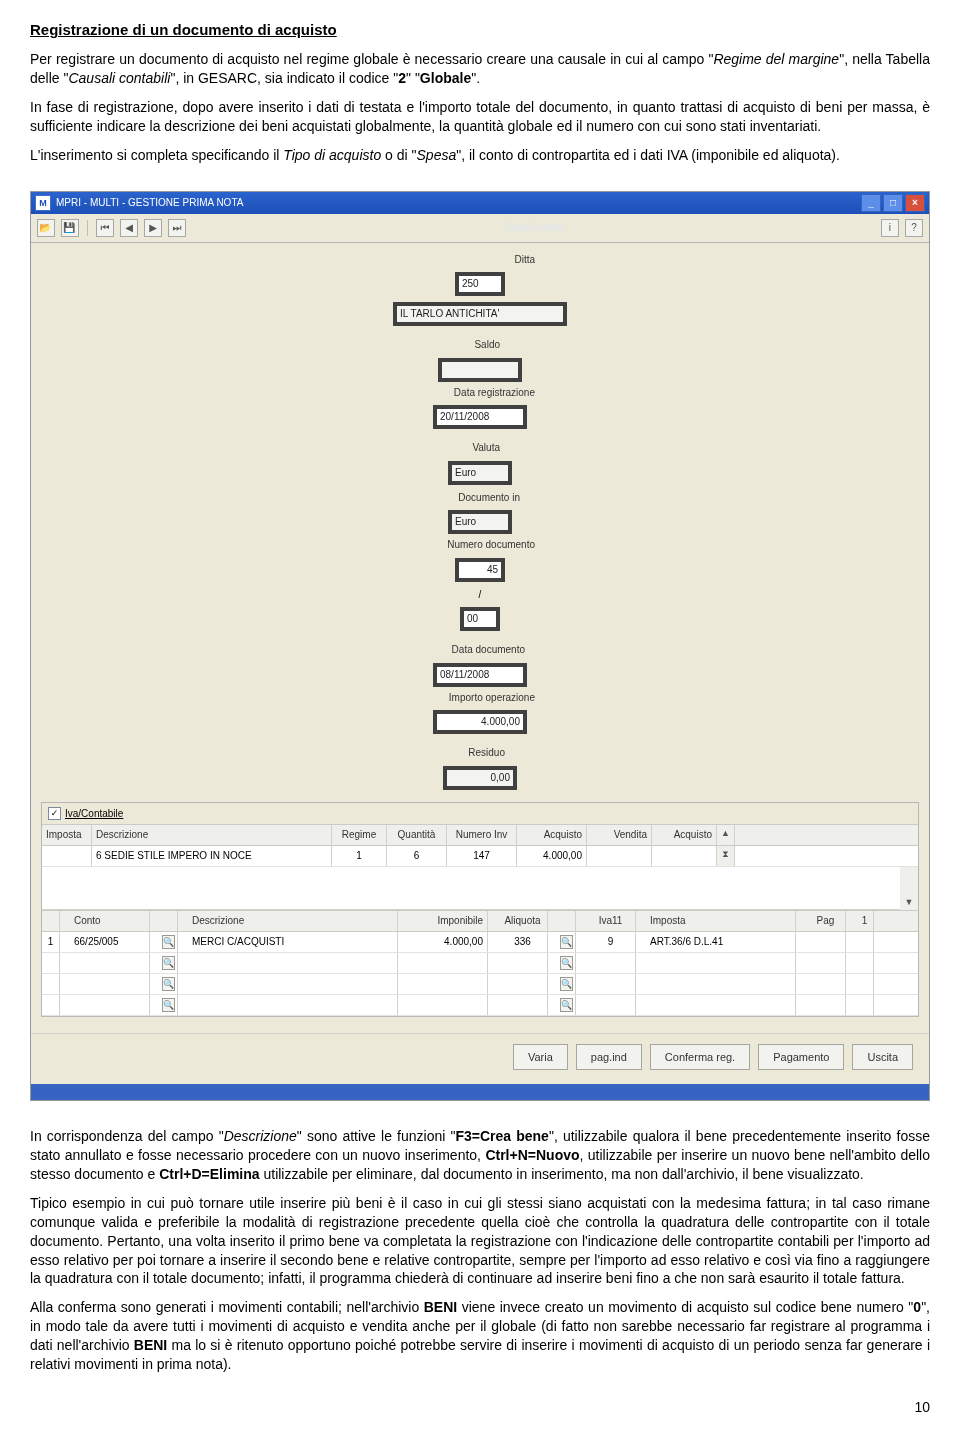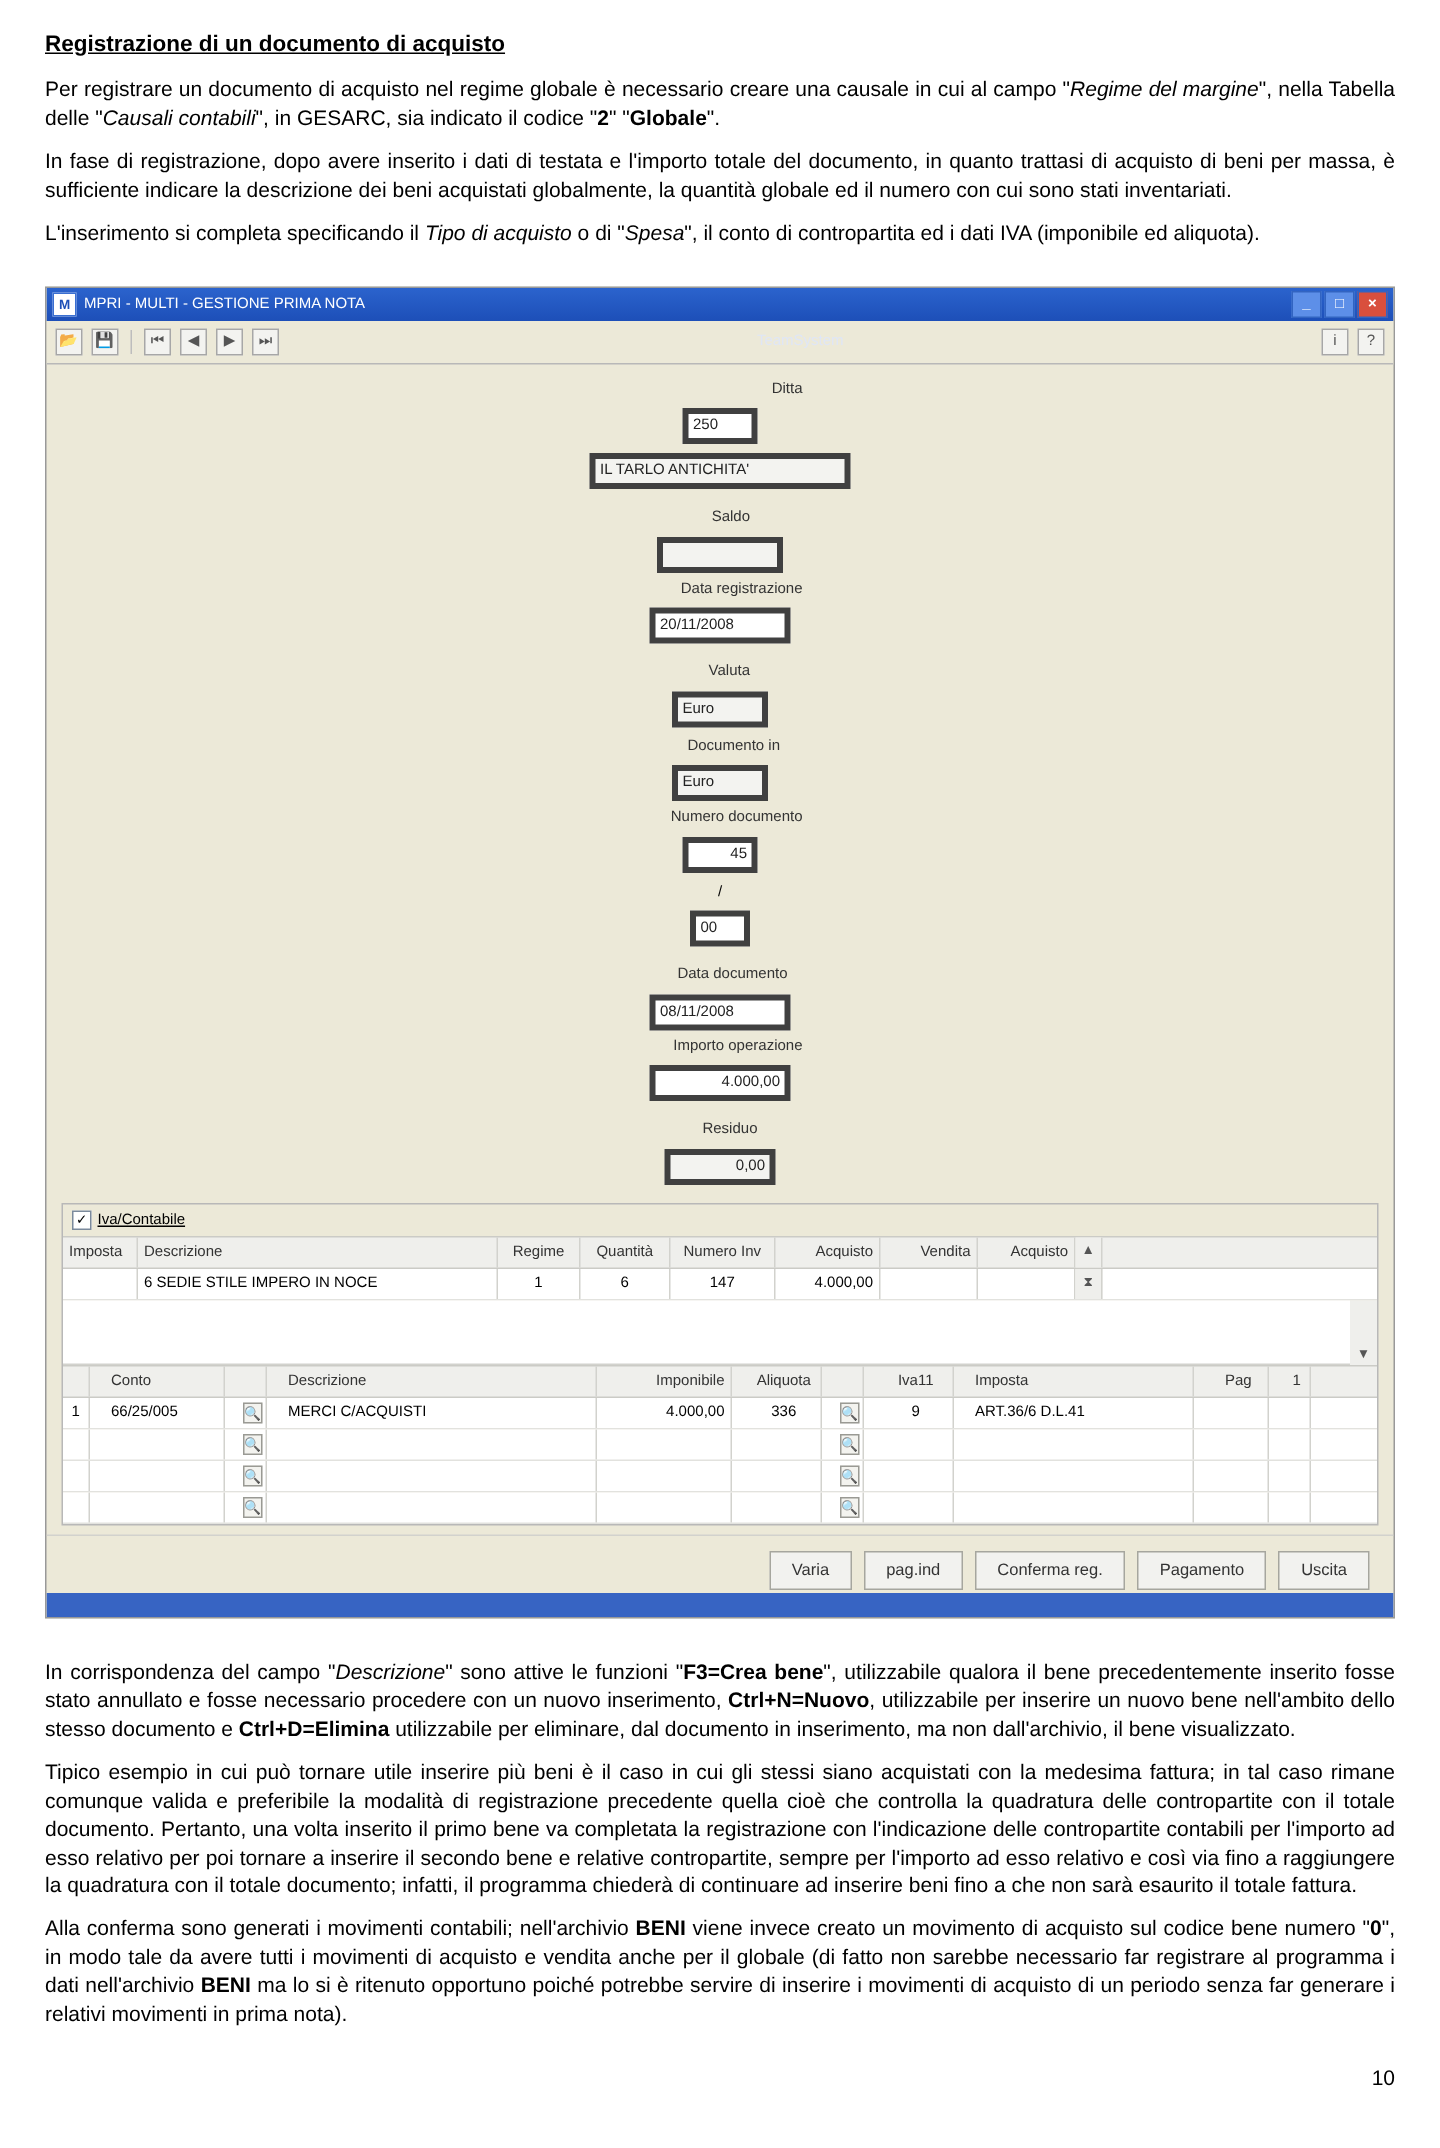--- a/index.html
+++ b/index.html
@@ -107,22 +107,22 @@
     gap:10px;
   }
   .grid2-head {
     background:#efefec; border-top:1px solid #cbcbc6; border-bottom:1px solid #cbcbc6;
     font-size:10px; color:#333;
   }
   .grid2-row { background:#fff; border-bottom:1px solid #e2e2de; }
   .q { display:inline-flex; width:12px; height:12px; border:1px solid #9a9a94; background:#f3f3ef;
        align-items:center; justify-content:center; font-size:9px; color:#777; }
   .btnbar {
-    display:flex; justify-content:flex-end; gap:8px; padding:10px 16px 2px;
-    border-top:1px solid #d2d2cd; margin-top:6px;
+    display:flex; justify-content:flex-end; gap:8px; padding:10px 16px 14px;
+    border-top:1px solid #d2d2cd; margin-top:16px;
   }
   .sbtn {
     border:1px solid #a6a69e; background:#f2f2ef;
     padding:2px 14px; height:20px; display:inline-flex; align-items:center;
     font-size:11px; color:#333;
   }
   .status { background:#3764c3; height:16px; }
   .page-num { text-align:right; margin-top:24px; font-size:14px; }
 </style>
 </head>

